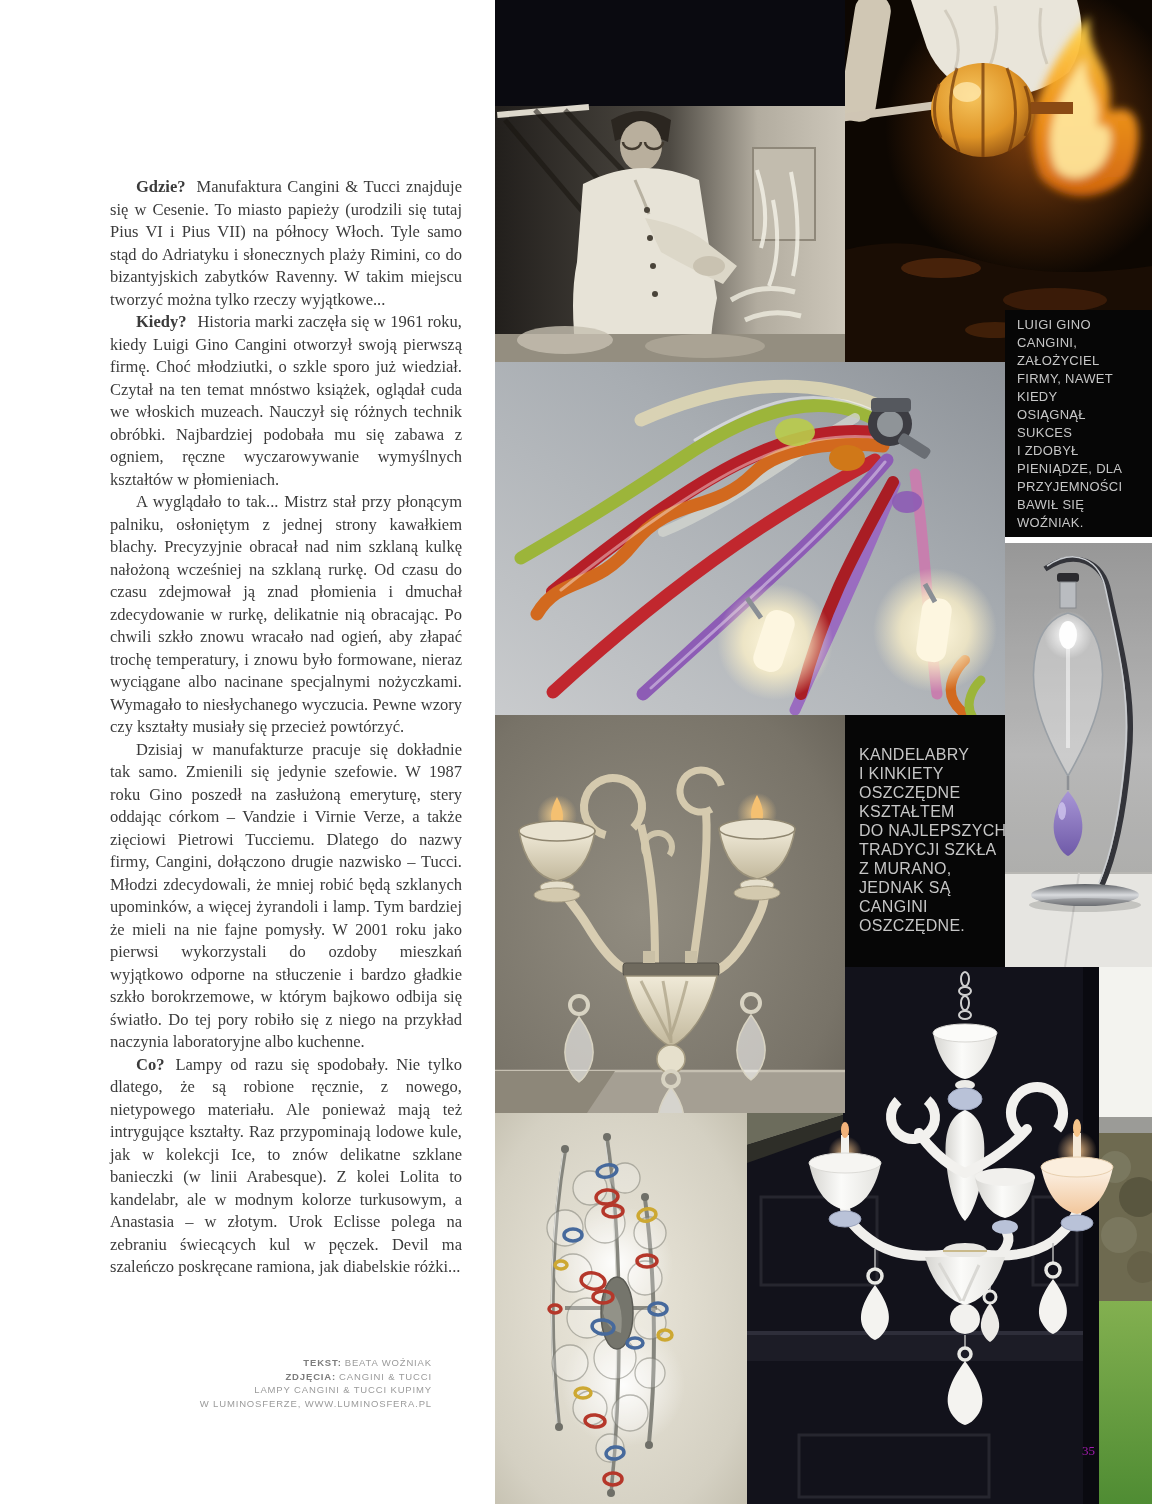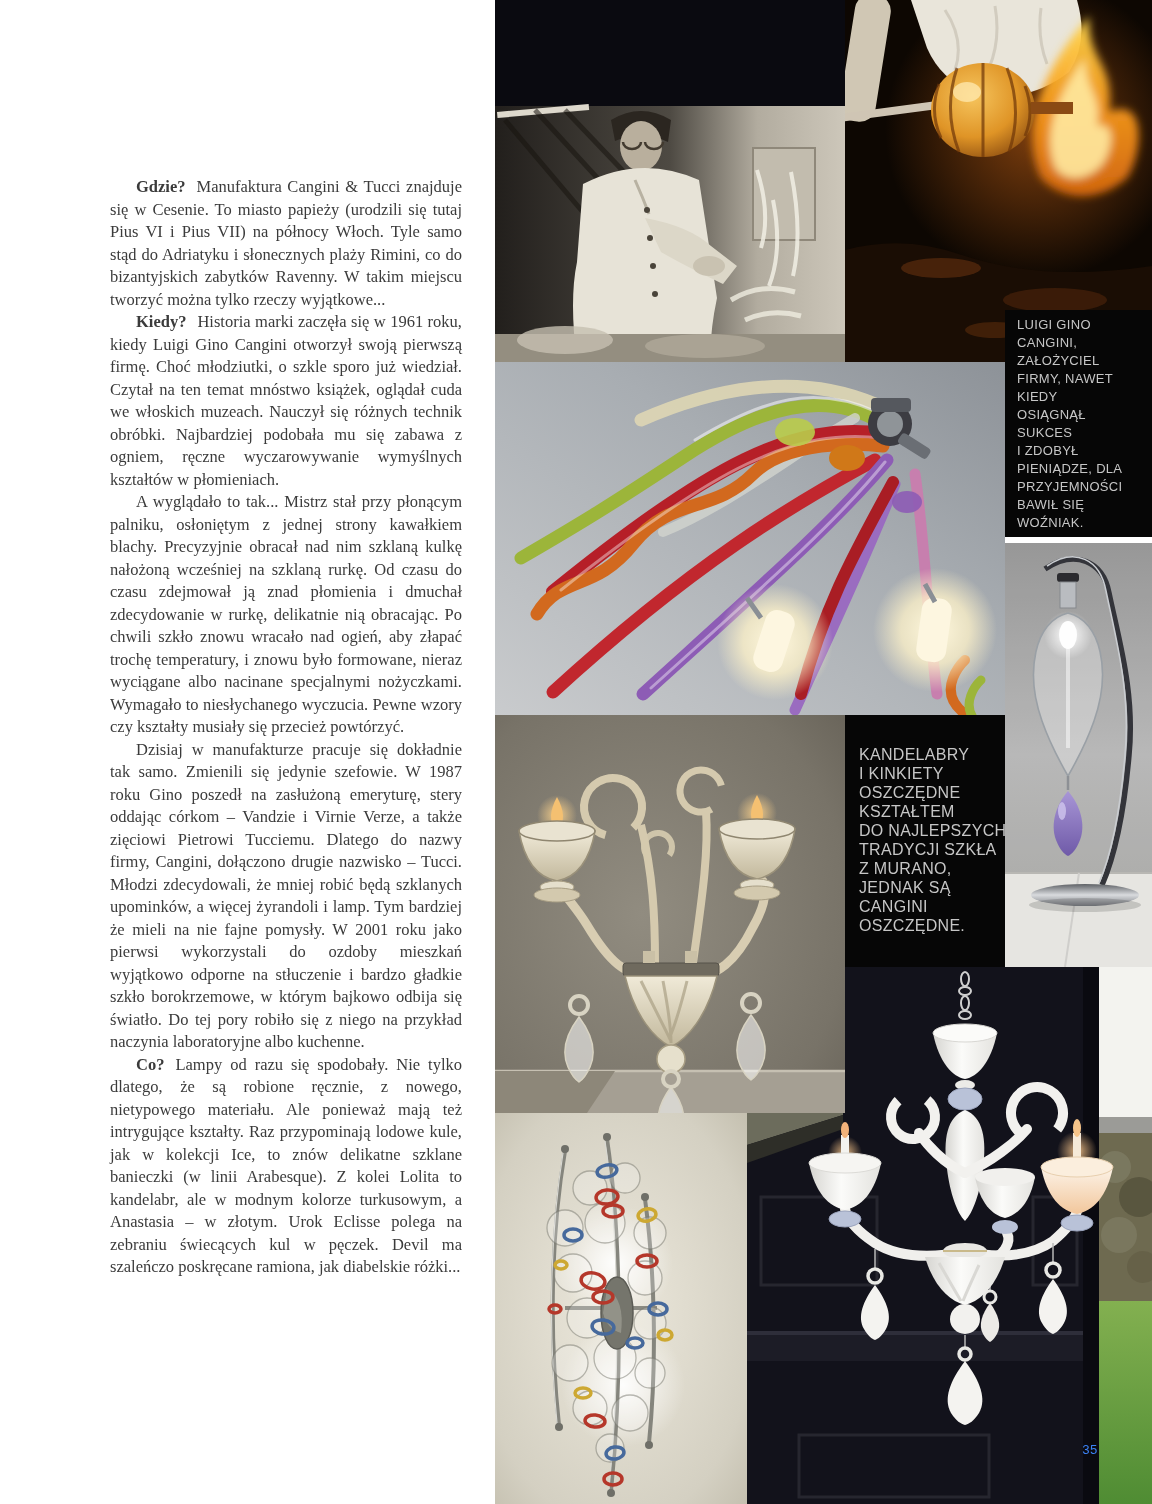--- a/index.html
+++ b/index.html
@@ -28,36 +28,42 @@
   #caption-kandelabry{left:845px;top:715px;width:160px;height:252px;
                  padding:30px 0 0 14px;box-sizing:border-box;
                  font-size:16px;line-height:19px;letter-spacing:0.3px;}
   #photo-bw{left:495px;top:0;width:350px;height:362px;}
   #photo-flame{left:845px;top:0;width:307px;height:362px;}
   #photo-chandelier{left:495px;top:362px;width:510px;height:353px;}
   #photo-teardrop{left:1005px;top:543px;width:147px;height:424px;}
   #photo-sconce{left:495px;top:715px;width:350px;height:398px;z-index:2;}
   #photo-white-chandelier{left:747px;top:967px;width:405px;height:537px;z-index:1;}
   #photo-rings{left:495px;top:1113px;width:252px;height:391px;z-index:2;}
-  #page-number{position:absolute;left:1082px;top:1443px;z-index:3;color:#3b82f6;
-               font-family:Liberation Mono, monospace;font-size:13px;text-align:right;}
+  #page-number{position:absolute;left:1082px;top:1443px;z-index:3;color:#a21caf;
+               font-family:Liberation Serif, serif;font-size:13px;text-align:right;}
 </style>
 </head>
 <body>
 
 <div id="page">
 
   <div id="article">
     <p><b class="lead">Gdzie?</b><span>Manufaktura Cangini &amp; Tucci znajduje się w Cesenie. To miasto papieży (urodzili się tutaj Pius VI i Pius VII) na północy Włoch. Tyle samo stąd do Adriatyku i słonecznych plaży Rimini, co do bizantyjskich zabytków Ravenny. W takim miejscu tworzyć można tylko rzeczy wyjątkowe...</span></p>
     <p><b class="lead">Kiedy?</b><span>Historia marki zaczęła się w 1961 roku, kiedy Luigi Gino Cangini otworzył swoją pierwszą firmę. Choć młodziutki, o szkle sporo już wiedział. Czytał na ten temat mnóstwo książek, oglądał cuda we włoskich muzeach. Nauczył się różnych technik obróbki. Najbardziej podobała mu się zabawa z ogniem, ręczne wyczarowywanie wymyślnych kształtów w płomieniach.</span></p>
     <p><span>A wyglądało to tak... Mistrz stał przy płonącym palniku, osłoniętym z jednej strony kawałkiem blachy. Precyzyjnie obracał nad nim szklaną kulkę nałożoną wcześniej na szklaną rurkę. Od czasu do czasu zdejmował ją znad płomienia i dmuchał zdecydowanie w rurkę, delikatnie nią obracając. Po chwili szkło znowu wracało nad ogień, aby złapać trochę temperatury, i znowu było formowane, nieraz wyciągane albo nacinane specjalnymi nożyczkami. Wymagało to niesłychanego wyczucia. Pewne wzory czy kształty musiały się przecież powtórzyć.</span></p>
     <p><span>Dzisiaj w manufakturze pracuje się dokładnie tak samo. Zmienili się jedynie szefowie. W 1987 roku Gino poszedł na zasłużoną emeryturę, stery oddając córkom – Vandzie i Virnie Verze, a także zięciowi Pietrowi Tucciemu. Dlatego do nazwy firmy, Cangini, dołączono drugie nazwisko – Tucci. Młodzi zdecydowali, że mniej robić będą szklanych upominków, a więcej żyrandoli i lamp. Tym bardziej że mieli na nie fajne pomysły. W 2001 roku jako pierwsi wykorzystali do ozdoby mieszkań wyjątkowo odporne na stłuczenie i bardzo gładkie szkło borokrzemowe, w którym bajkowo odbija się światło. Do tej pory robiło się z niego na przykład naczynia laboratoryjne albo kuchenne.</span></p>
     <p><b class="lead">Co?</b><span>Lampy od razu się spodobały. Nie tylko dlatego, że są robione ręcznie, z nowego, nietypowego materiału. Ale ponieważ mają też intrygujące kształty. Raz przypominają lodowe kule, jak w kolekcji Ice, to znów delikatne szklane banieczki (w linii Arabesque). Z kolei Lolita to kandelabr, ale w modnym kolorze turkusowym, a Anastasia – w złotym. Urok Eclisse polega na zebraniu świecących kul w pęczek. Devil ma szaleńczo poskręcane ramiona, jak diabelskie różki...</span></p>
   </div>
 
+  <div id="credits">
+    <div class="credit-line"><b>TEKST:</b><span>BEATA WOŹNIAK</span></div>
+    <div class="credit-line"><b>ZDJĘCIA:</b><span>CANGINI &amp; TUCCI</span></div>
+    <div class="credit-line"><span>LAMPY CANGINI &amp; TUCCI KUPIMY</span></div>
+    <div class="credit-line"><span>W LUMINOSFERZE, WWW.LUMINOSFERA.PL</span></div>
+  </div>
 
   <div id="photo-bw" class="photo">
     <svg width="350" height="362" viewBox="0 0 350 362">
       <defs>
         <linearGradient id="bwbg" x1="0" y1="0" x2="1" y2="0">
           <stop offset="0" stop-color="#221f1c"></stop>
             <stop offset="0.5" stop-color="#4e4a43"></stop>
           <stop offset="0.75" stop-color="#b2ac9f"></stop>
             <stop offset="1" stop-color="#cdc7ba"></stop>
         </linearGradient>

